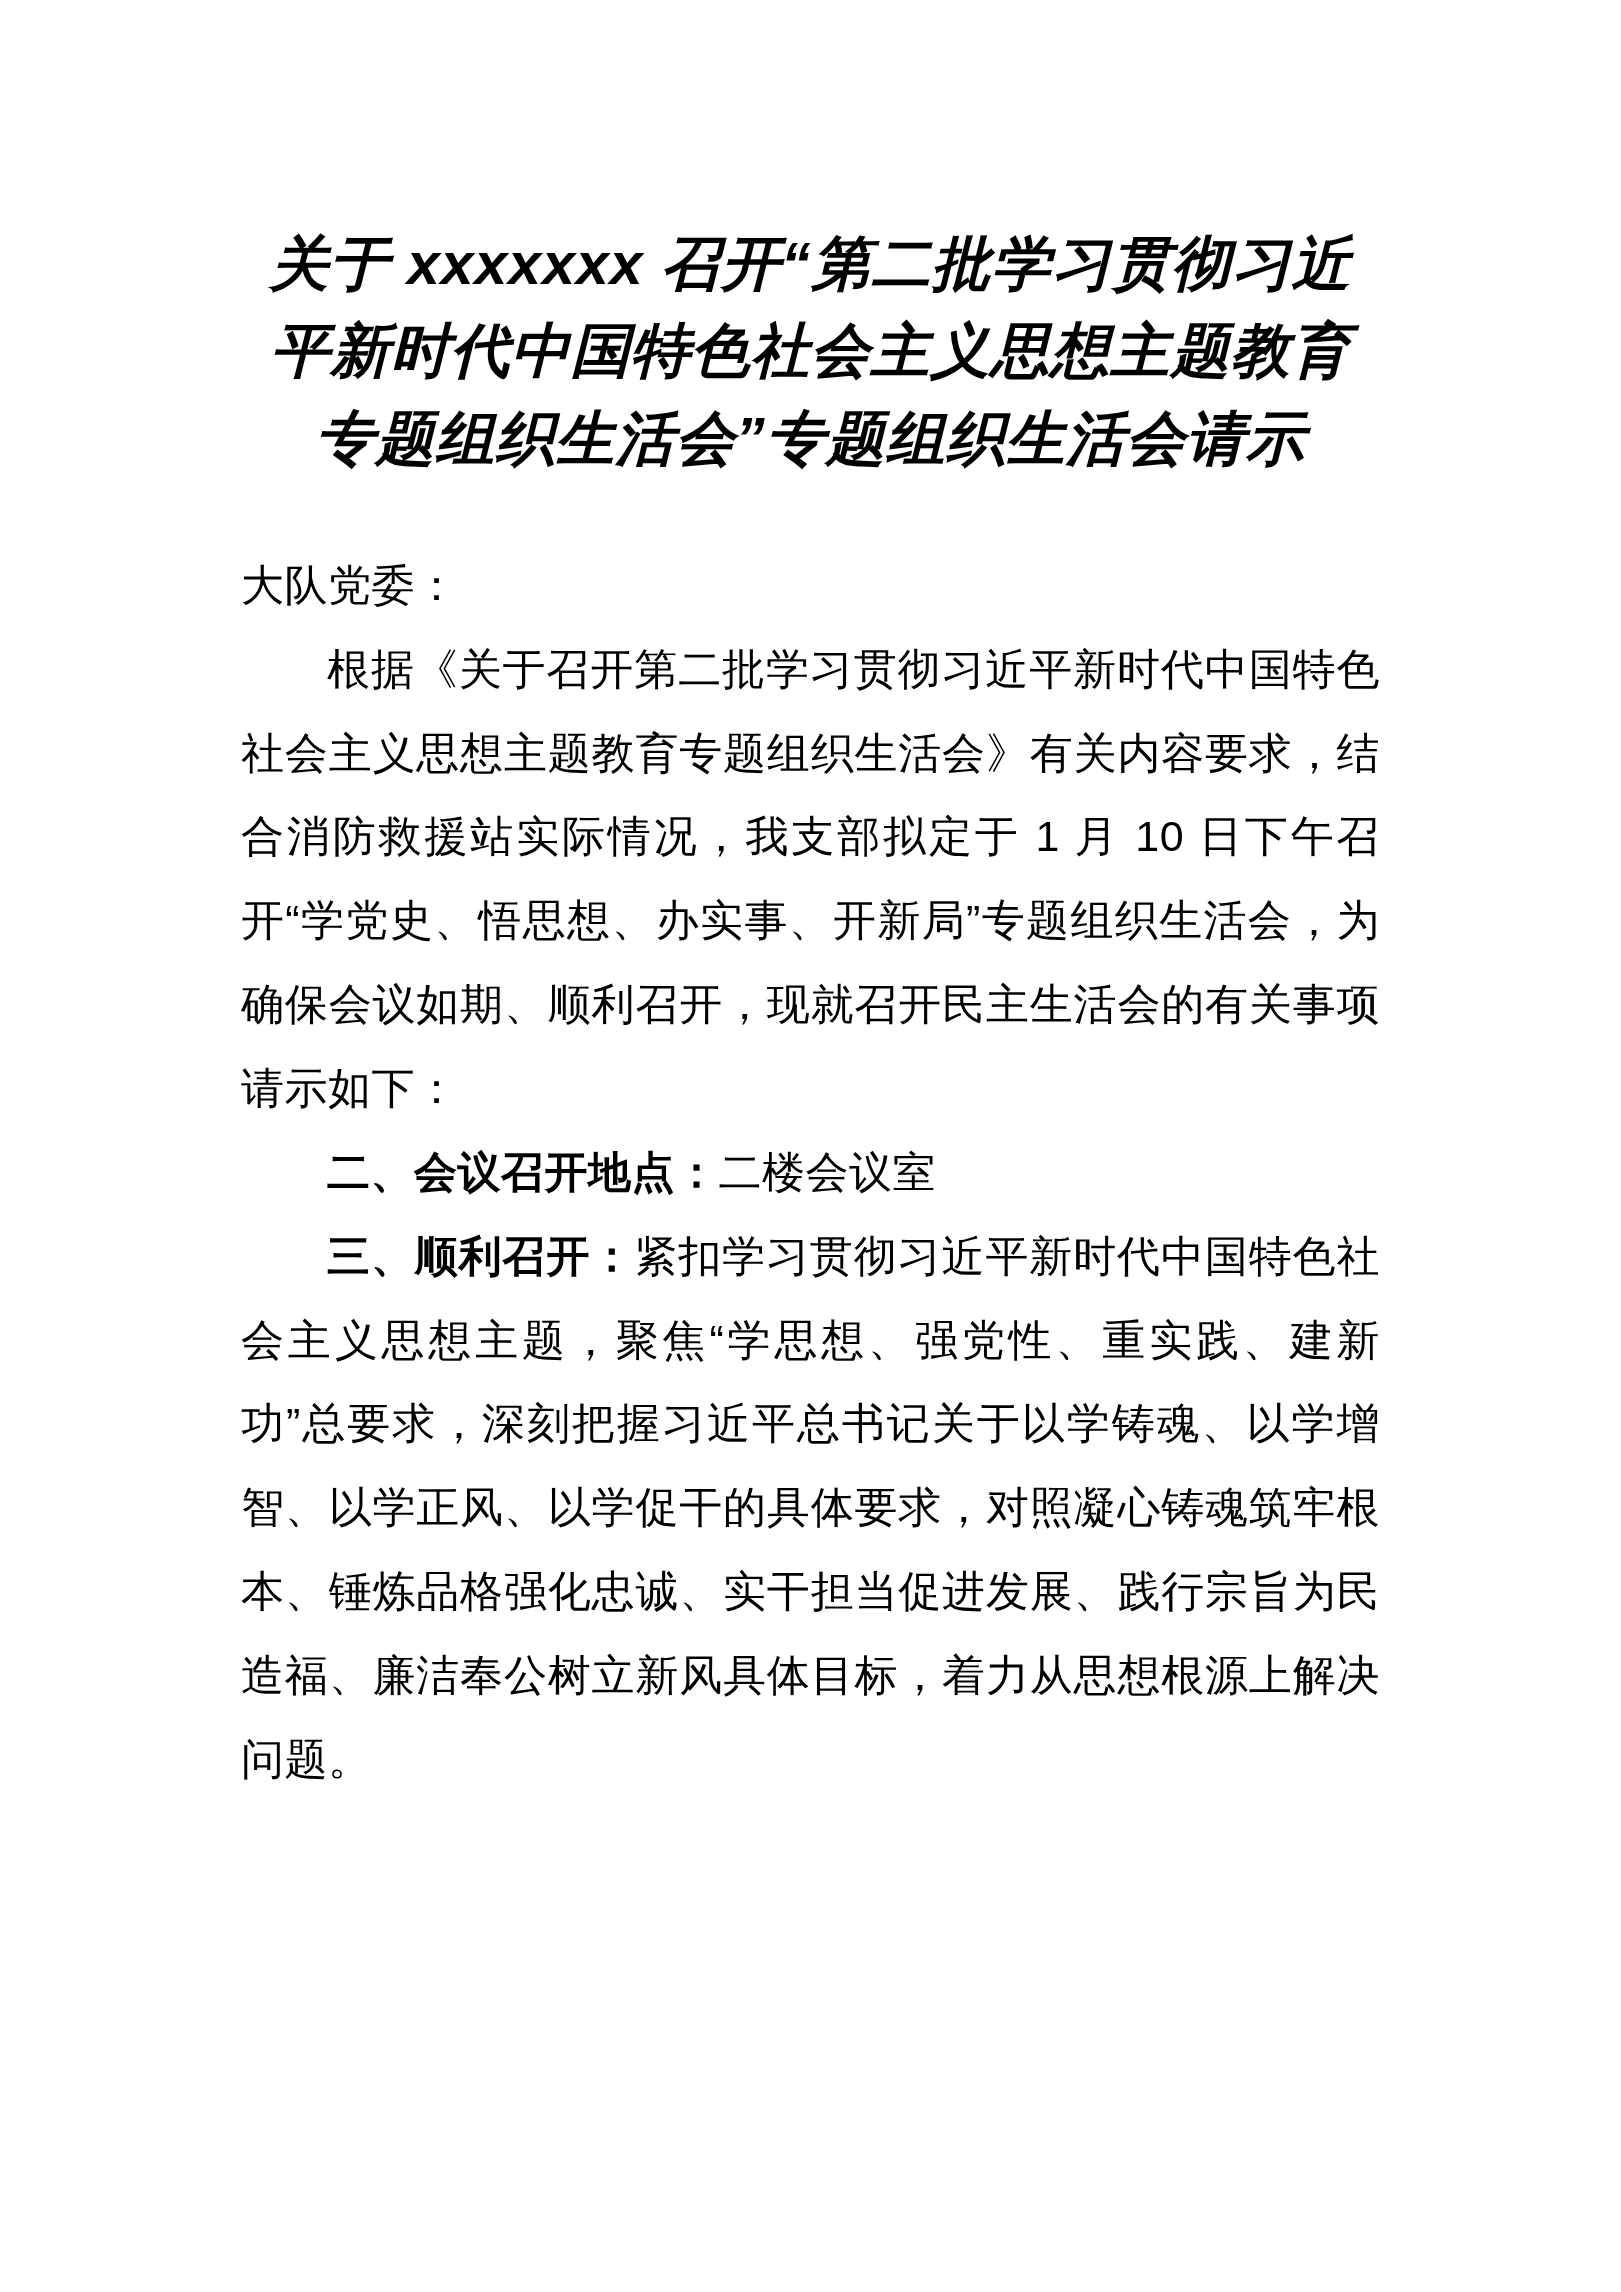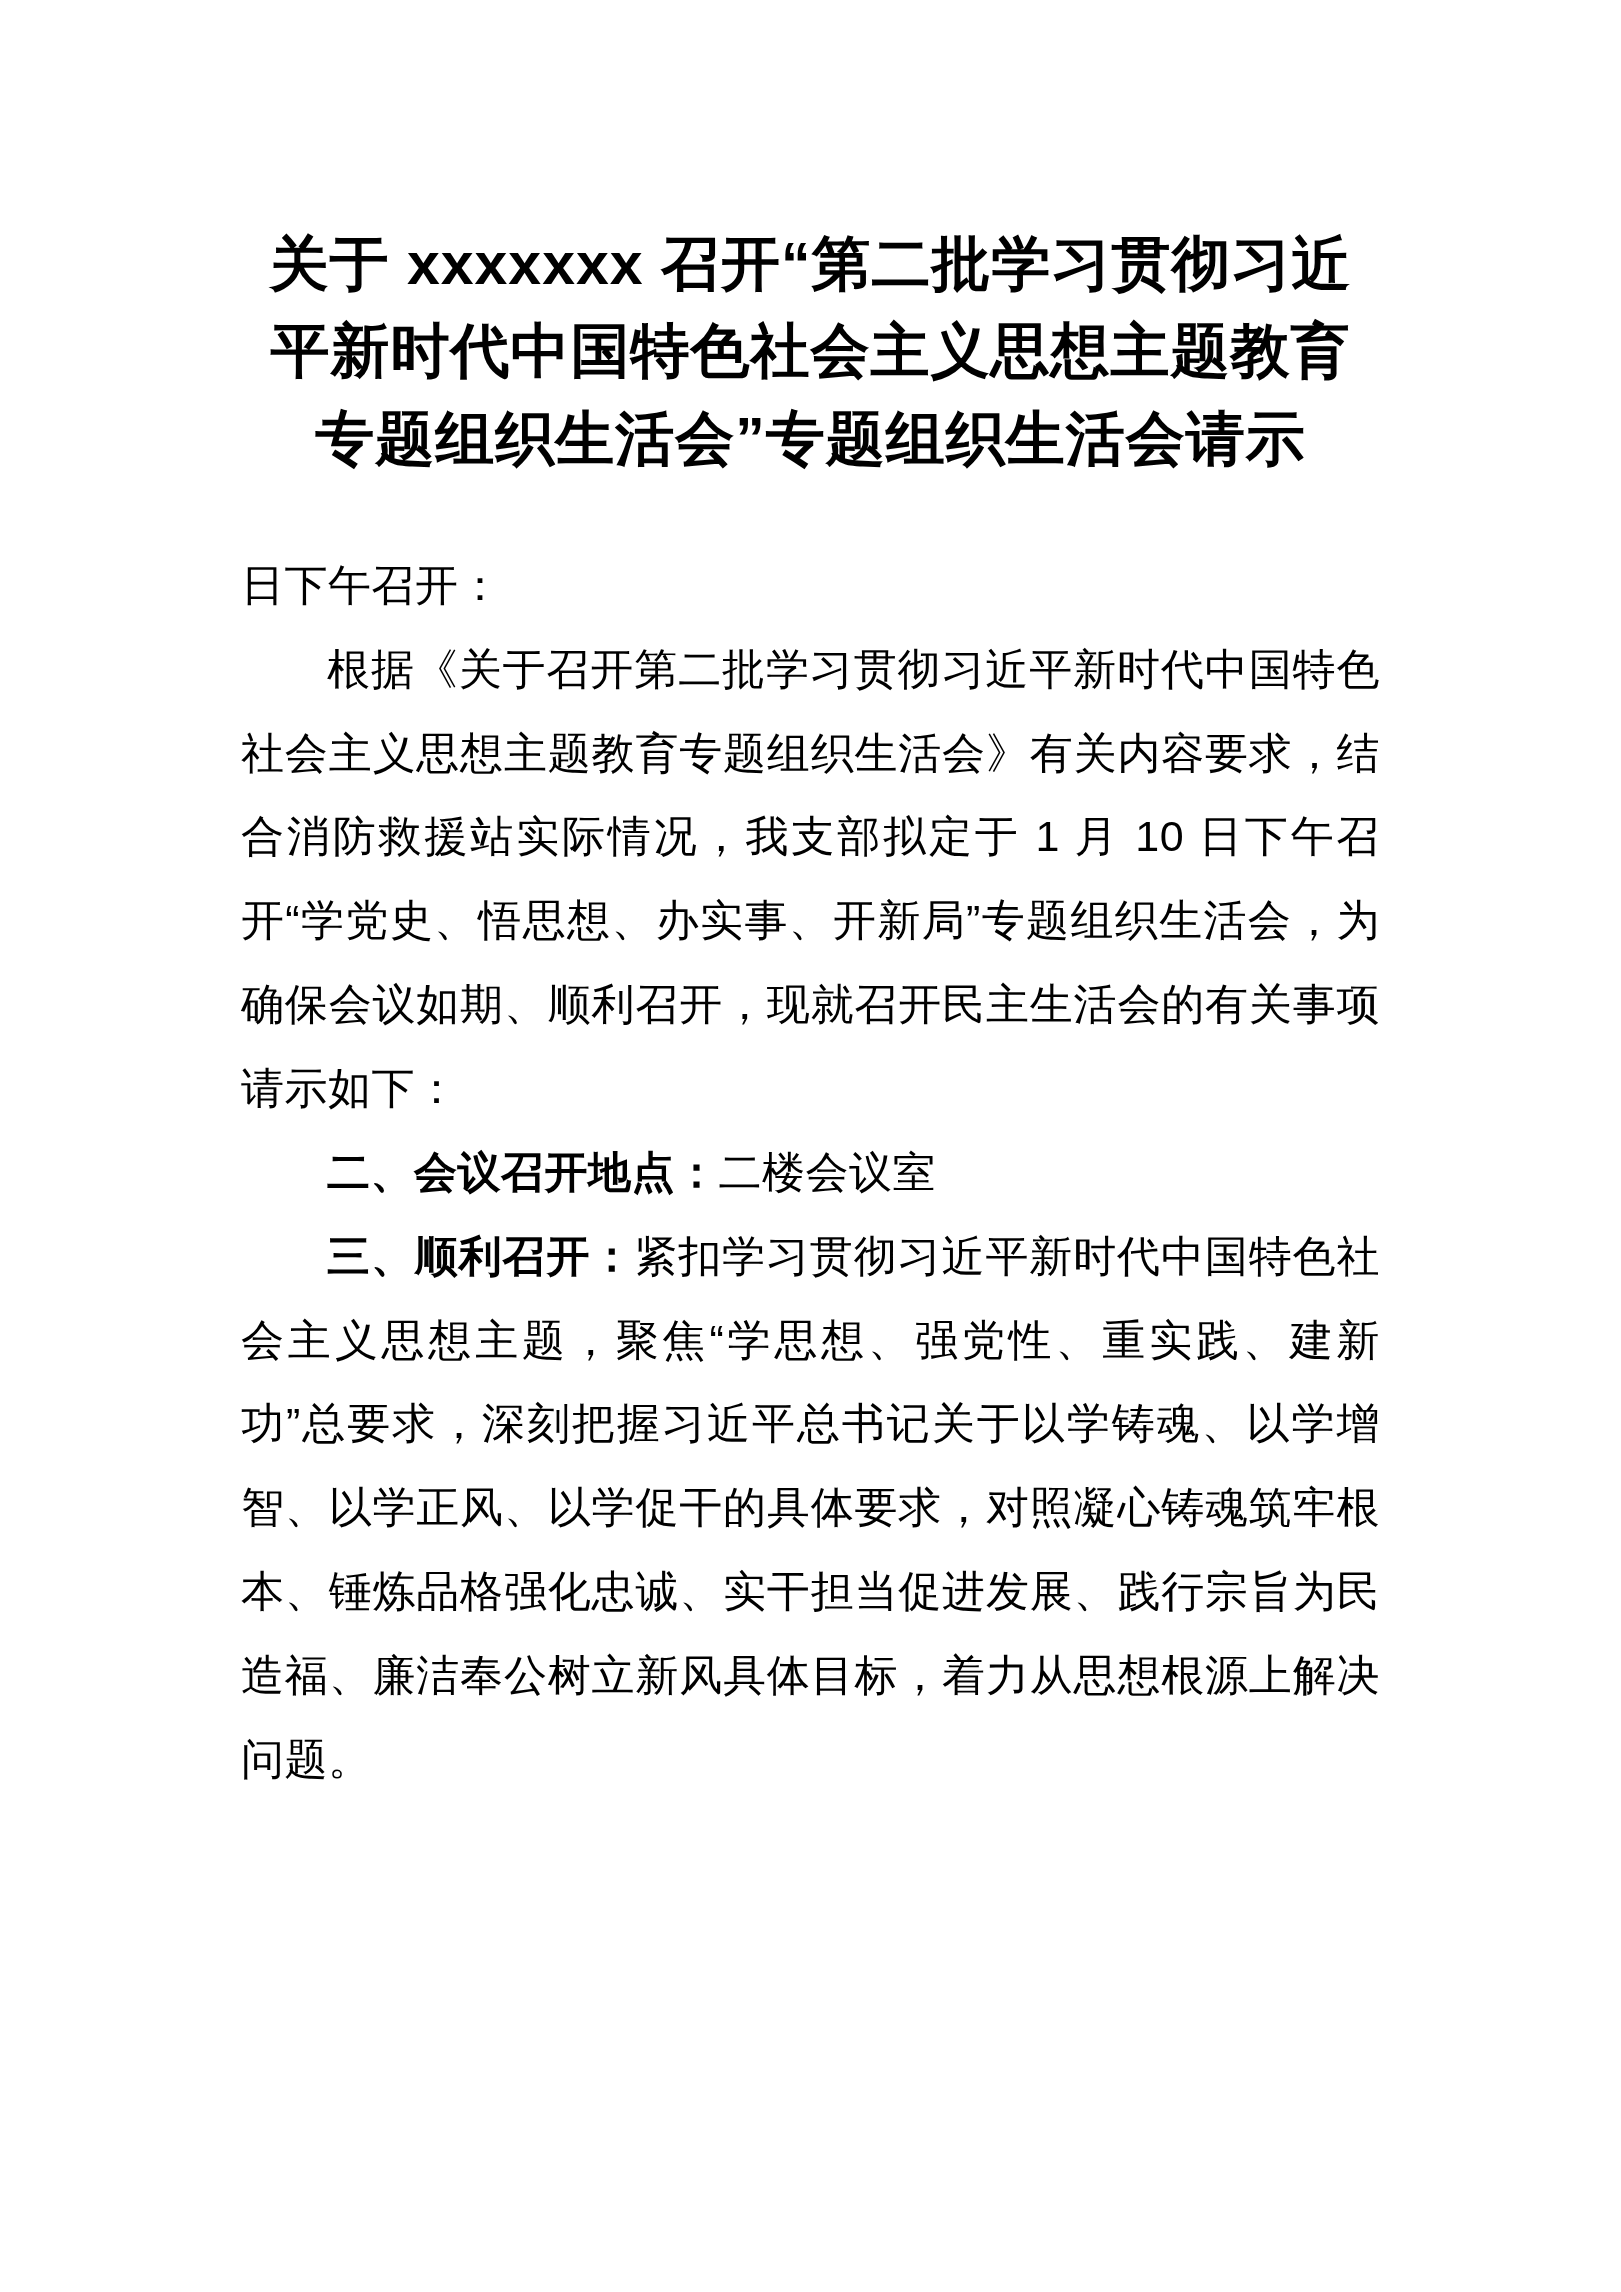--- a/index.html
+++ b/index.html
@@ -25,20 +25,21 @@
     margin: 0 0 61px 0;
     font-size: 59px;
     font-weight: 700;
     line-height: 1.48;
     text-align: center;
     letter-spacing: 1px;
   }
   .title-line {
     display: block;
     white-space: nowrap;
+    font-style: italic;
   }
   .para {
     margin: 0;
     font-size: 43px;
     line-height: 1.95;
     text-align: justify;
     letter-spacing: 0.5px;
   }
   .indent {
     text-indent: 2em;
@@ -51,21 +52,21 @@
 <body>
 
 <div class="page">
 
   <h1 class="title">
     <span class="title-line">关于 xxxxxxx 召开“第二批学习贯彻习近</span>
     <span class="title-line">平新时代中国特色社会主义思想主题教育</span>
     <span class="title-line">专题组织生活会”专题组织生活会请示</span>
   </h1>
 
-  <p class="para">日下午召开：</p>
+  <p class="para">大队党委：</p>
 
   <p class="para indent">根据《关于召开第二批学习贯彻习近平新时代中国特色社会主义思想主题教育专题组织生活会》有关内容要求，结合消防救援站实际情况，我支部拟定于 1 月 10 日下午召开“学党史、悟思想、办实事、开新局”专题组织生活会，为确保会议如期、顺利召开，现就召开民主生活会的有关事项请示如下：</p>
 
 
   <p class="para indent"><span class="lead">二、会议召开地点：</span><span>二楼会议室</span></p>
 
   <p class="para indent"><span class="lead">三、顺利召开：</span><span>紧扣学习贯彻习近平新时代中国特色社会主义思想主题，聚焦“学思想、强党性、重实践、建新功”总要求，深刻把握习近平总书记关于以学铸魂、以学增智、以学正风、以学促干的具体要求，对照凝心铸魂筑牢根本、锤炼品格强化忠诚、实干担当促进发展、践行宗旨为民造福、廉洁奉公树立新风具体目标，着力从思想根源上解决问题。</span></p>
 
 
 </div>

